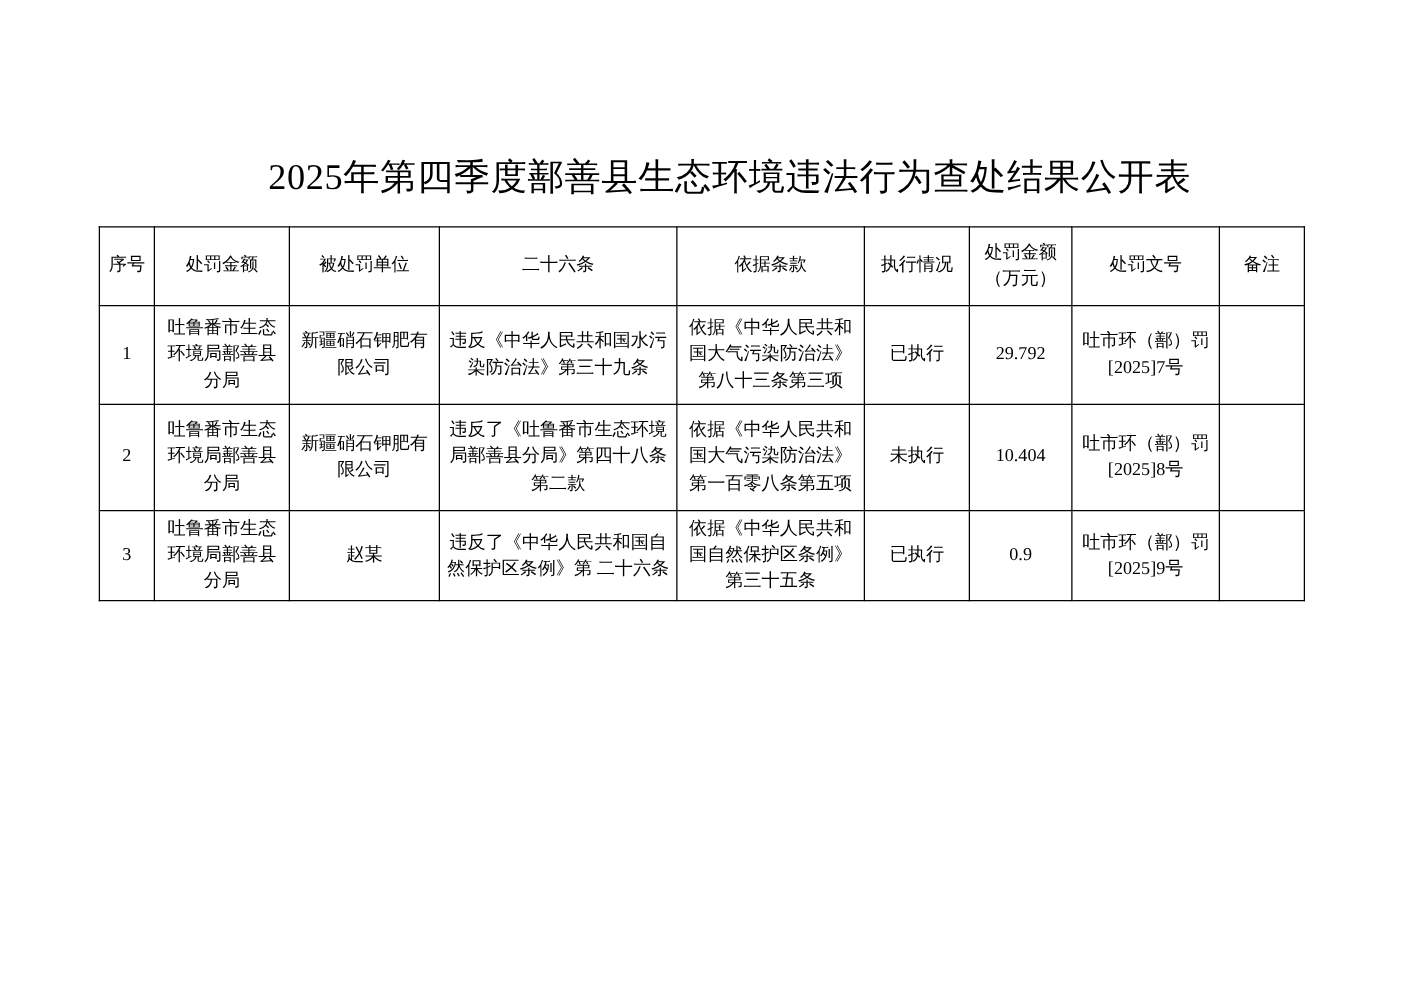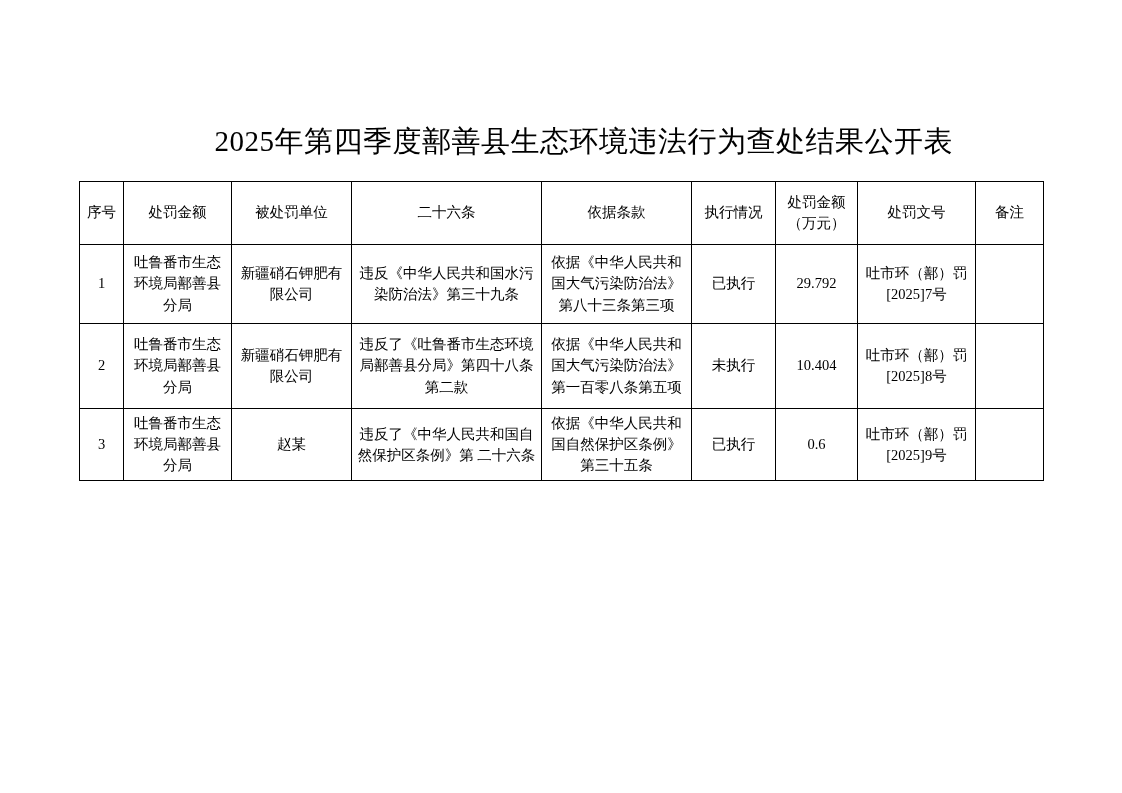--- a/index.html
+++ b/index.html
@@ -134,21 +134,21 @@
           <td>吐市环（鄯）罚[2025]8号</td>
           <td></td>
         </tr>
         <tr class="row-3">
           <td>3</td>
           <td>吐鲁番市生态环境局鄯善县分局</td>
           <td>赵某</td>
           <td>违反了《中华人民共和国自然保护区条例》第 二十六条</td>
           <td>依据《中华人民共和国自然保护区条例》第三十五条</td>
           <td>已执行</td>
-          <td>0.6</td>
+          <td>0.9</td>
           <td>吐市环（鄯）罚[2025]9号</td>
           <td></td>
         </tr>
       </tbody>
     </table>
   </div>
 
 </div>
 
 </body></html>

